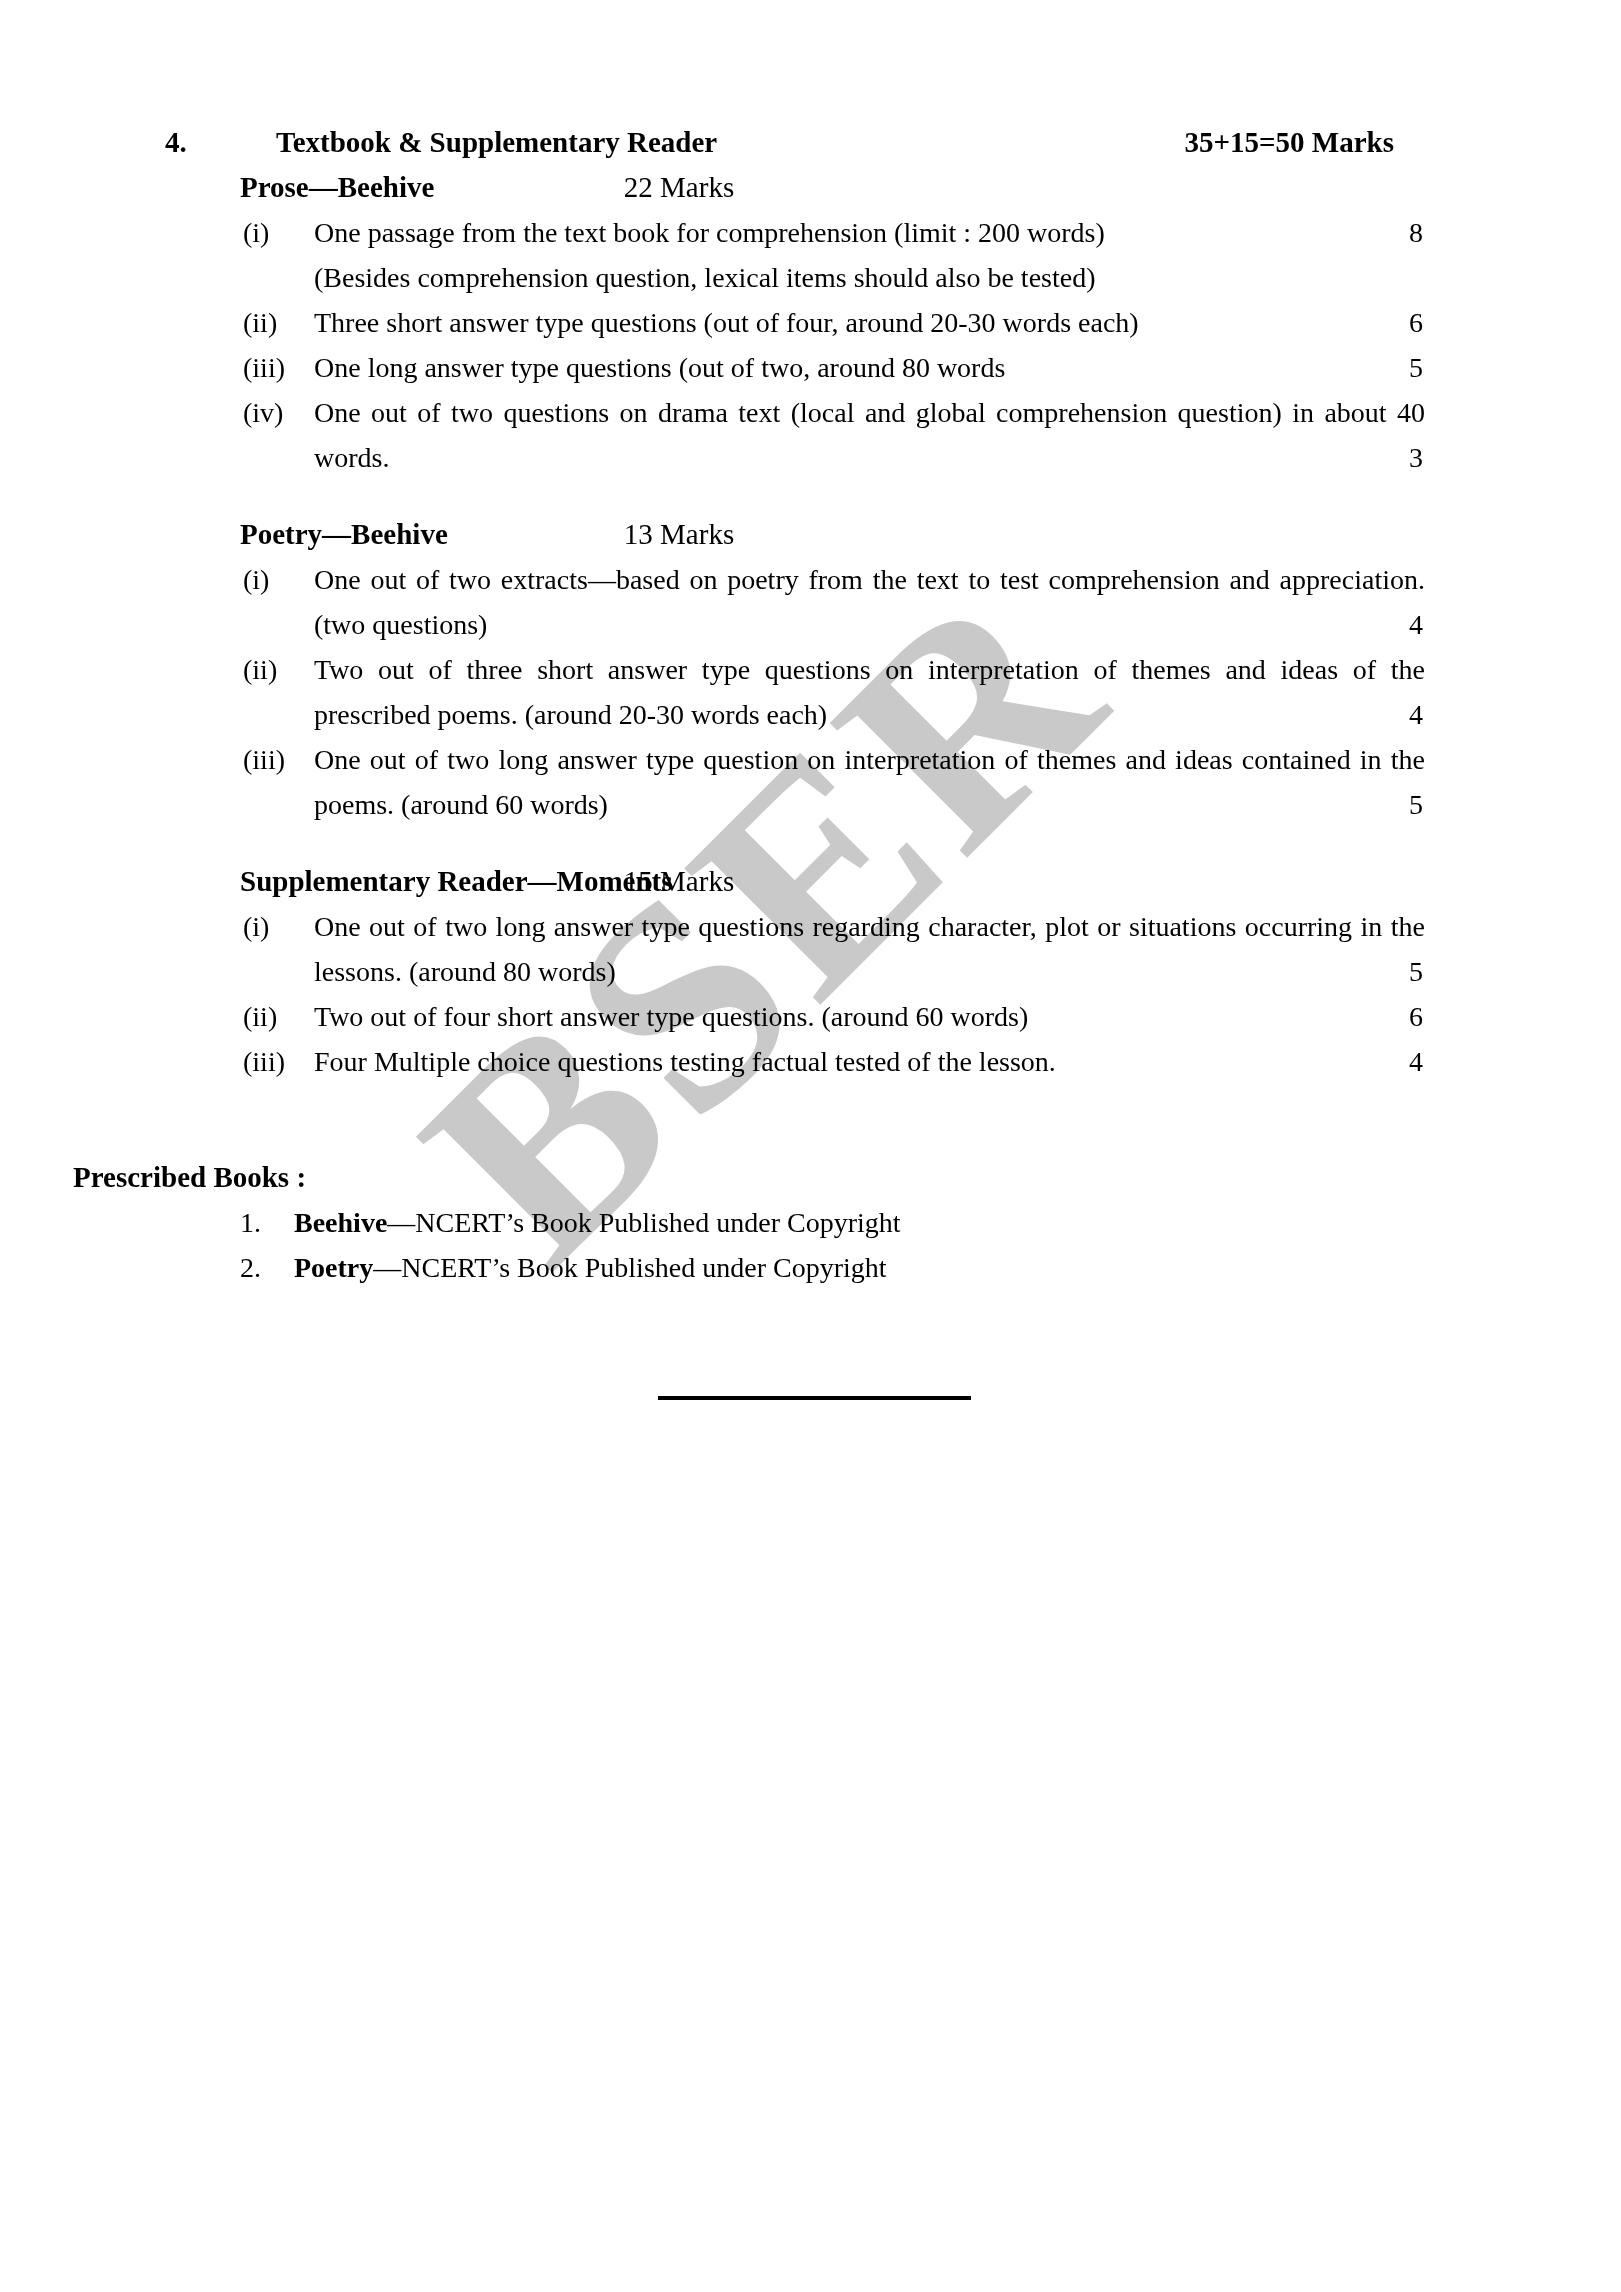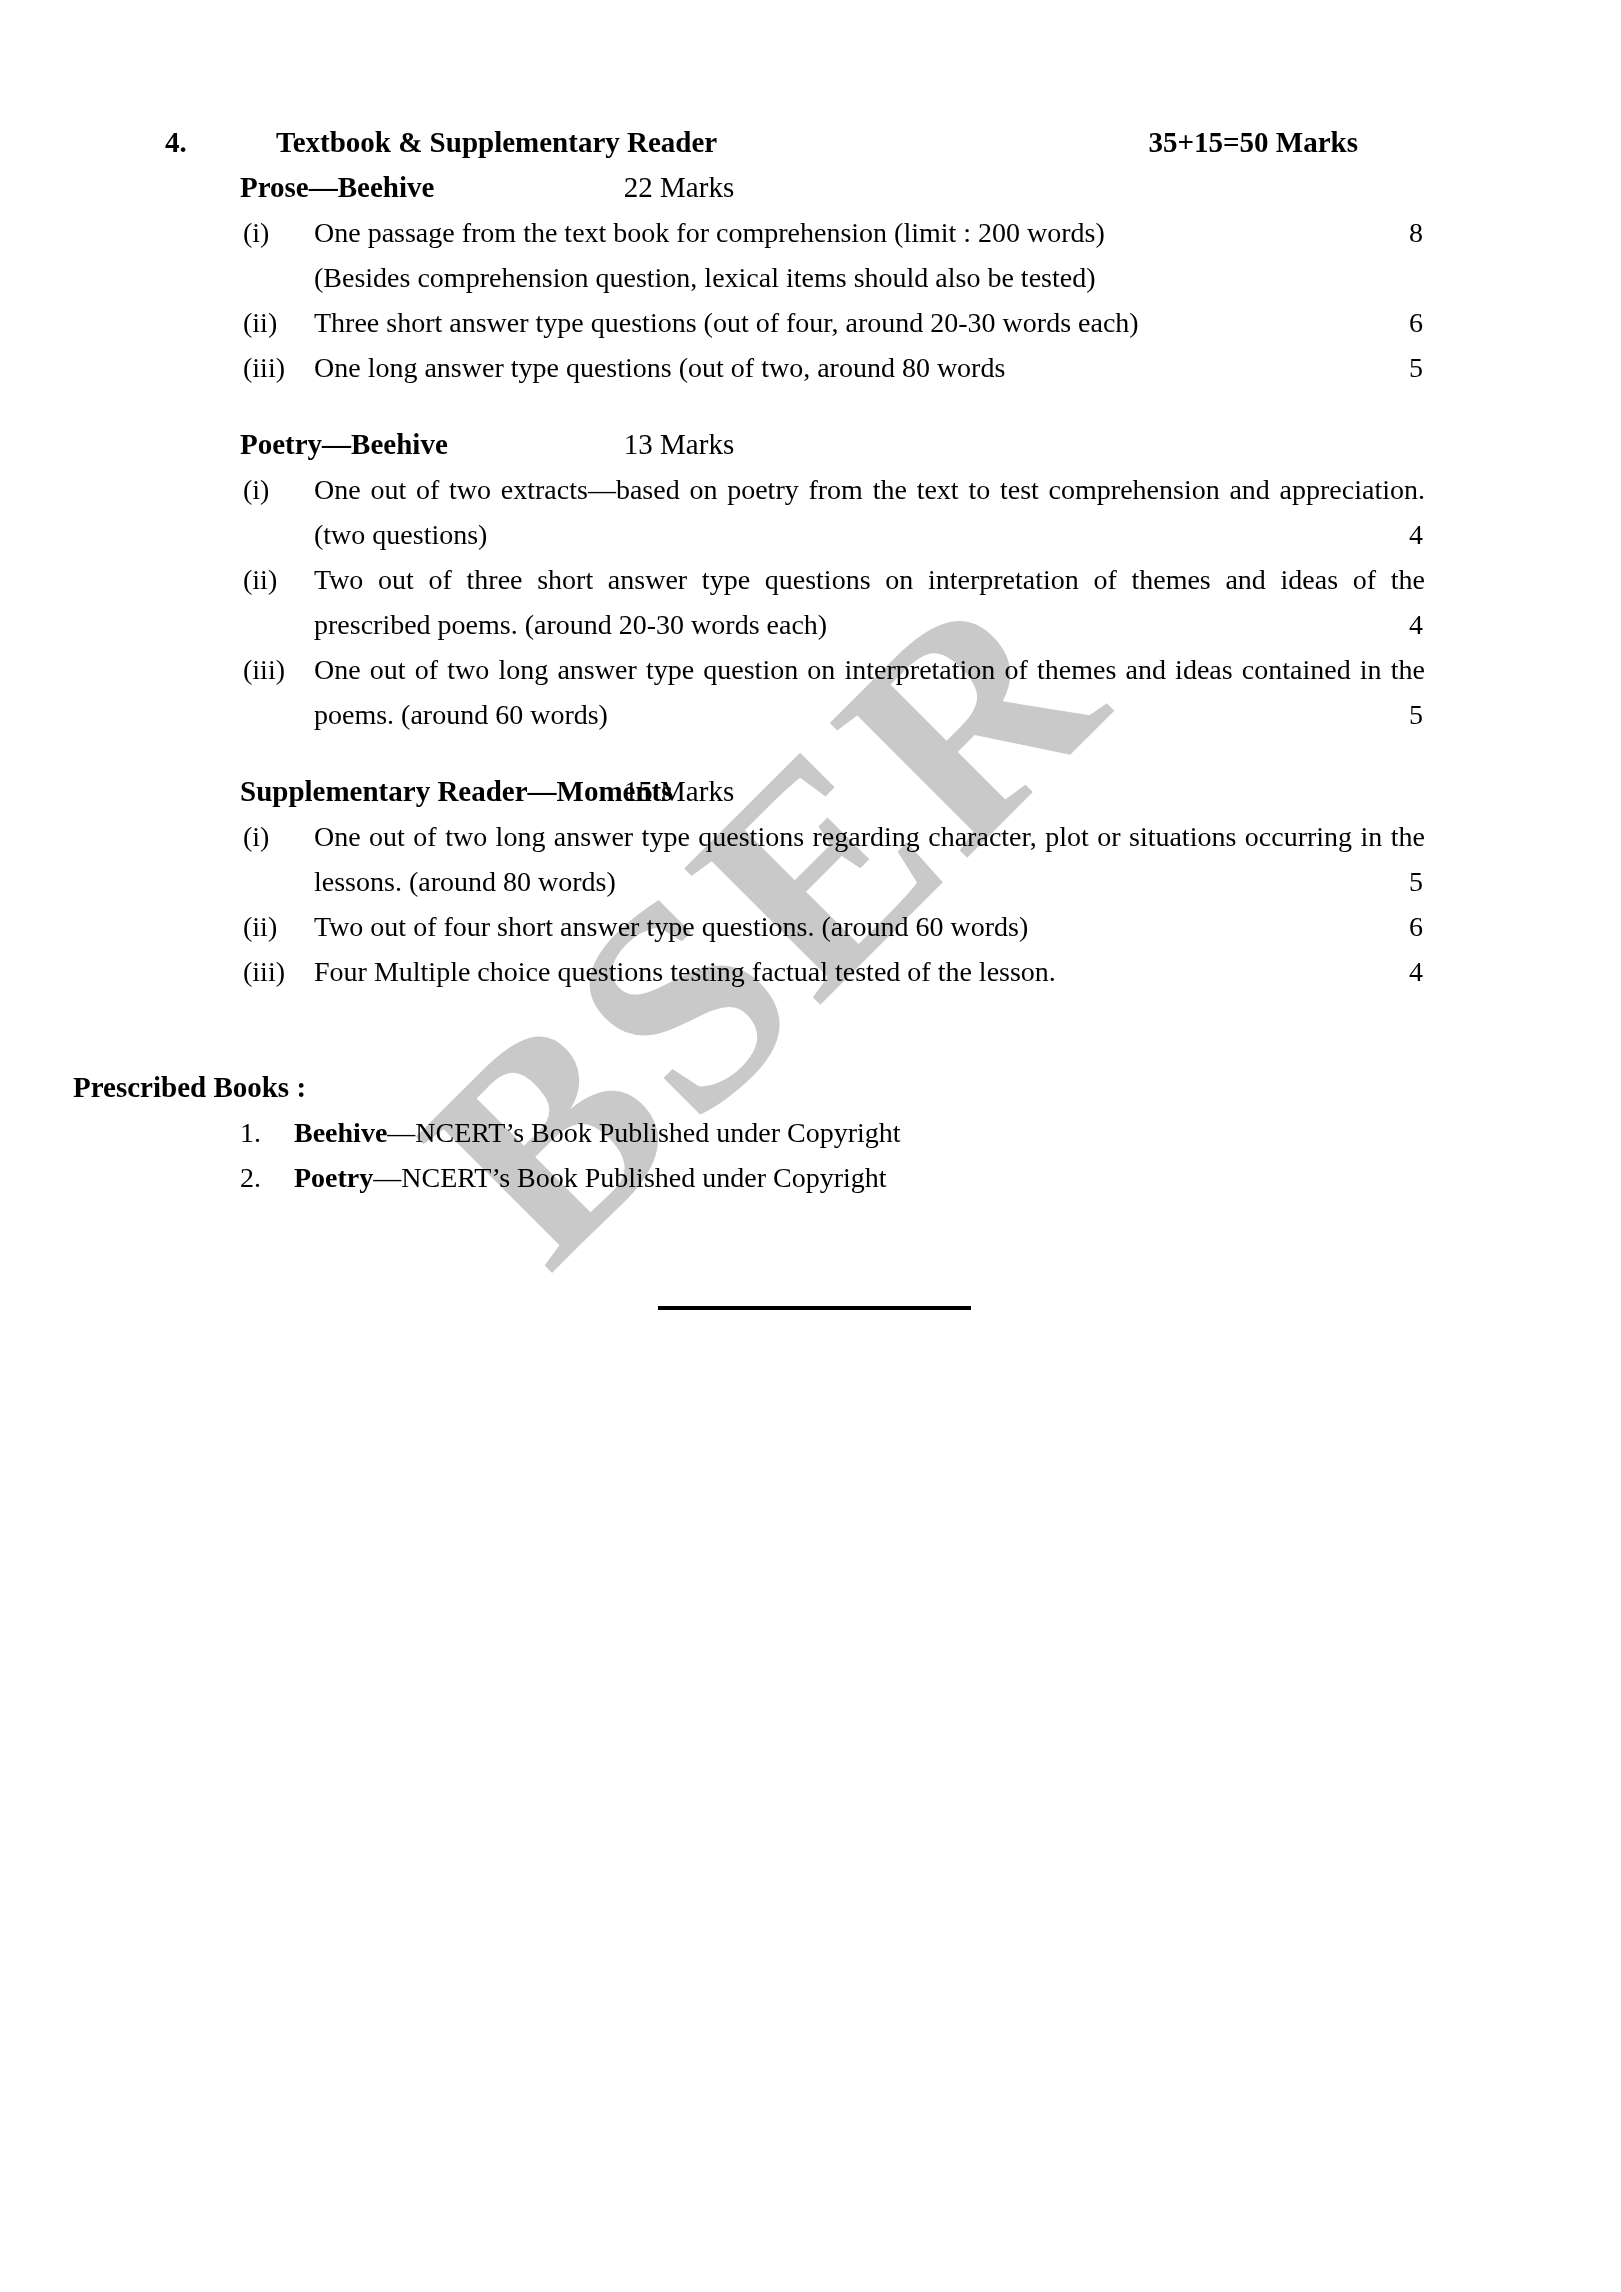--- a/index.html
+++ b/index.html
@@ -71,20 +71,21 @@
   }
   .main-head .marks {
     position: absolute;
     left: 0;
     top: 0;
     width: 1358px;
     text-align: right;
     font-weight: bold;
     font-size: 29px;
     line-height: 45px;
+    padding-left: 36px;
   }
 
   
   .sec-head {
     position: relative;
     height: 45px;
   }
   .sec-head.gap { margin-top: 32px; }
   .sec-head .title {
     position: absolute;
@@ -227,20 +228,25 @@
       <span class="body">Three short answer type questions (out of four, around 20-30 words each)</span>
       <span class="mark">6</span>
     </div>
 
     <div class="item">
       <span class="rn">(iii)</span>
       <span class="body">One long answer type questions (out of two, around 80 words</span>
       <span class="mark">5</span>
     </div>
 
+    <div class="item">
+      <span class="rn">(iv)</span>
+      <span class="body justify">One out of two questions on drama text (local and global comprehension question) in about 40 words.</span>
+      <span class="mark last-line">3</span>
+    </div>
 
     <div class="sec-head gap">
       <span class="title">Poetry—Beehive</span>
       <span class="marks">13 Marks</span>
     </div>
 
     <div class="item">
       <span class="rn">(i)</span>
       <span class="body justify">One out of two extracts—based on poetry from the text to test comprehension and appreciation. (two questions)</span>
       <span class="mark last-line">4</span>

